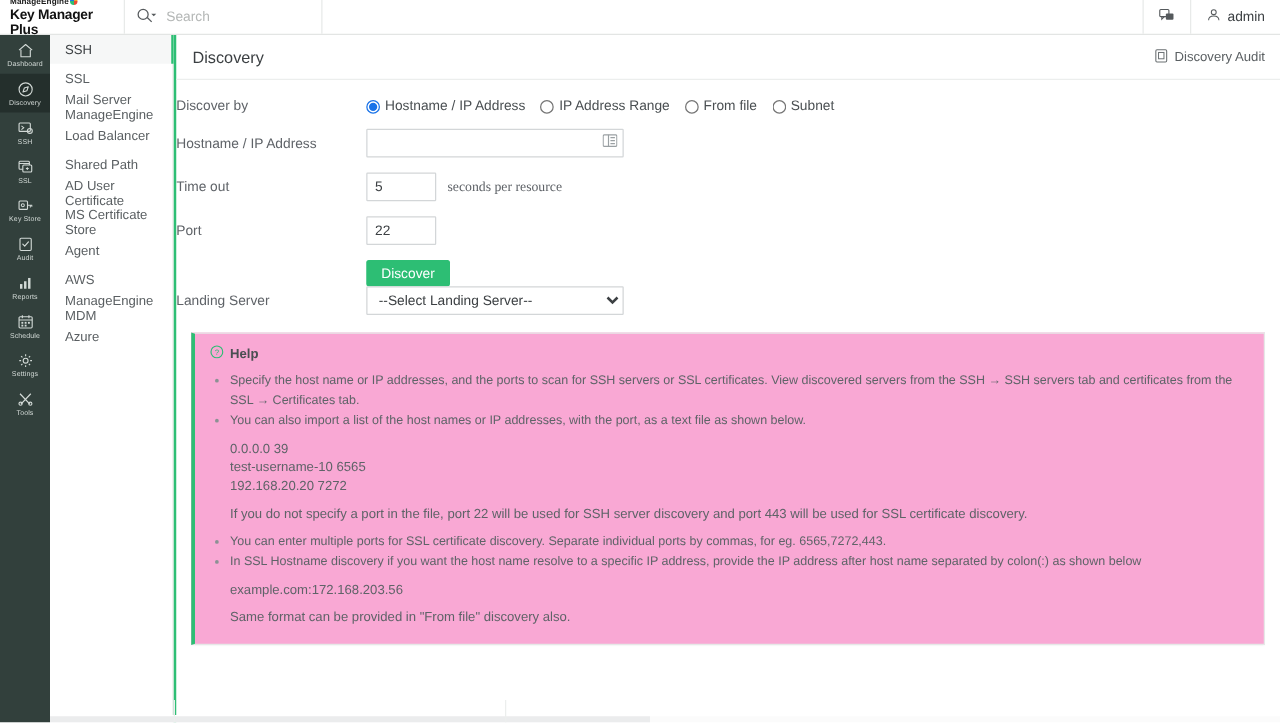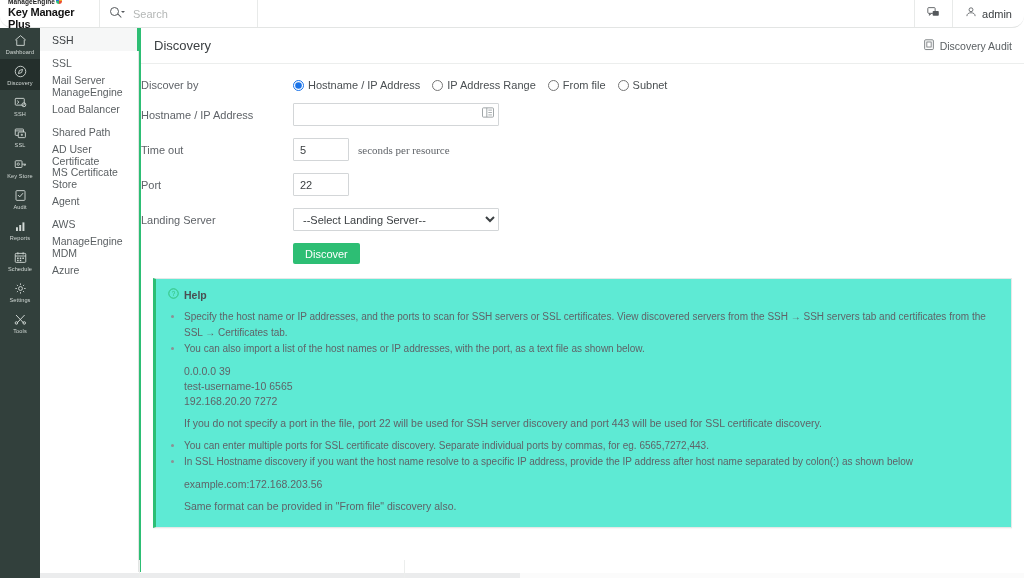--- a/index.html
+++ b/index.html
@@ -12,21 +12,21 @@
     font-size: 12px;
     color: #3c4043;
   }
   #app { position: relative; width: 1024px; height: 578px; display: flex; flex-direction: column; }
 
   
   .topbar {
     height: 28px; min-height: 28px;
     background: #ffffff;
     border-bottom: 1px solid #e3e5e4;
-    display: flex; align-items: stretch; border-radius: 12px;
+    display: flex; align-items: stretch;
   }
   .brand {
     width: 100px; min-width: 100px;
     display: flex; flex-direction: column; justify-content: center;
     padding-left: 8px;
     border-right: 1px solid #e8eae9;
   }
   .brand-top { display: flex; align-items: flex-start; gap: 1px; }
   .brand-me { font-size: 6.5px; font-weight: bold; color: #1b1b1b; letter-spacing: .1px; line-height: 8px; }
   .brand-dot { width: 6px; height: 6px; border-radius: 50%;
@@ -106,21 +106,21 @@
   .unit { margin-left: 9px; font-size: 11px; color: #5f6368; font-family: Liberation Serif, serif; }
   .sel { width: 206px; height: 23px; border: 1px solid #d3d6d8; background: #fff; font-family: inherit;
          font-size: 11px; color: #3c4043; padding: 0 5px; outline: 0; border-radius: 1px; }
   .btn-discover { background: #2dbe74; border: 0; color: #fff; font-family: inherit; font-size: 11px;
                   height: 21px; padding: 0 12px; border-radius: 2px; cursor: pointer; }
 
   
   .help {
     margin: 14px 12px 0 12px;
     border: 1px solid #e6e8e7; border-left: 3px solid #2dbe74;
-    background: #5eead4; padding: 9px 8px 13px 12px;
+    background: #f9a8d4; padding: 9px 8px 13px 12px;
     box-shadow: 0 1px 1px rgba(0,0,0,.03);
   }
   .help-head { display: flex; align-items: center; gap: 5px; margin-bottom: 7px; }
   .help-title { font-size: 10.5px; color: #4a4f52; font-weight: bold; }
   .help ul { margin: 0; padding-left: 16px; }
   .help li { font-size: 10px; color: #5f6368; line-height: 16px; list-style: disc; }
   .help li::marker { color: #8c9194; }
   .help-block { padding-left: 16px; }
   .help-line { font-size: 10.5px; color: #5f6368; line-height: 15px; }
   .help-gap { height: 7px; }
@@ -400,33 +400,33 @@
           </div>
         </div>
 
         <div class="frow">
           <div class="flabel">Port</div>
           <div class="fctl">
             <input class="inp inp-small" style="height: 23px;" value="22">
           </div>
         </div>
 
+        <div class="frow" style="margin-bottom:0;">
+          <div class="flabel"></div>
+          <div class="fctl">
+            <button class="btn-discover">Discover</button>
+          </div>
+        </div>
+
         <div class="frow">
           <div class="flabel">Landing Server</div>
           <div class="fctl">
             <select class="sel">
               <option>--Select Landing Server--</option>
             </select>
-          </div>
-        </div>
-
-        <div class="frow" style="margin-bottom:0;">
-          <div class="flabel"></div>
-          <div class="fctl">
-            <button class="btn-discover">Discover</button>
           </div>
         </div>
 
         <div class="help">
           <div class="help-head">
             <span>
               <svg width="11" height="11" viewBox="0 0 14 14">
                 <circle cx="7" cy="7" r="6" fill="none" stroke="#2dbe74" stroke-width="1.2"></circle>
                 <text x="7" y="10.2" font-size="8" fill="#2dbe74" text-anchor="middle" font-family="Liberation Sans, sans-serif">?</text>
               </svg>

